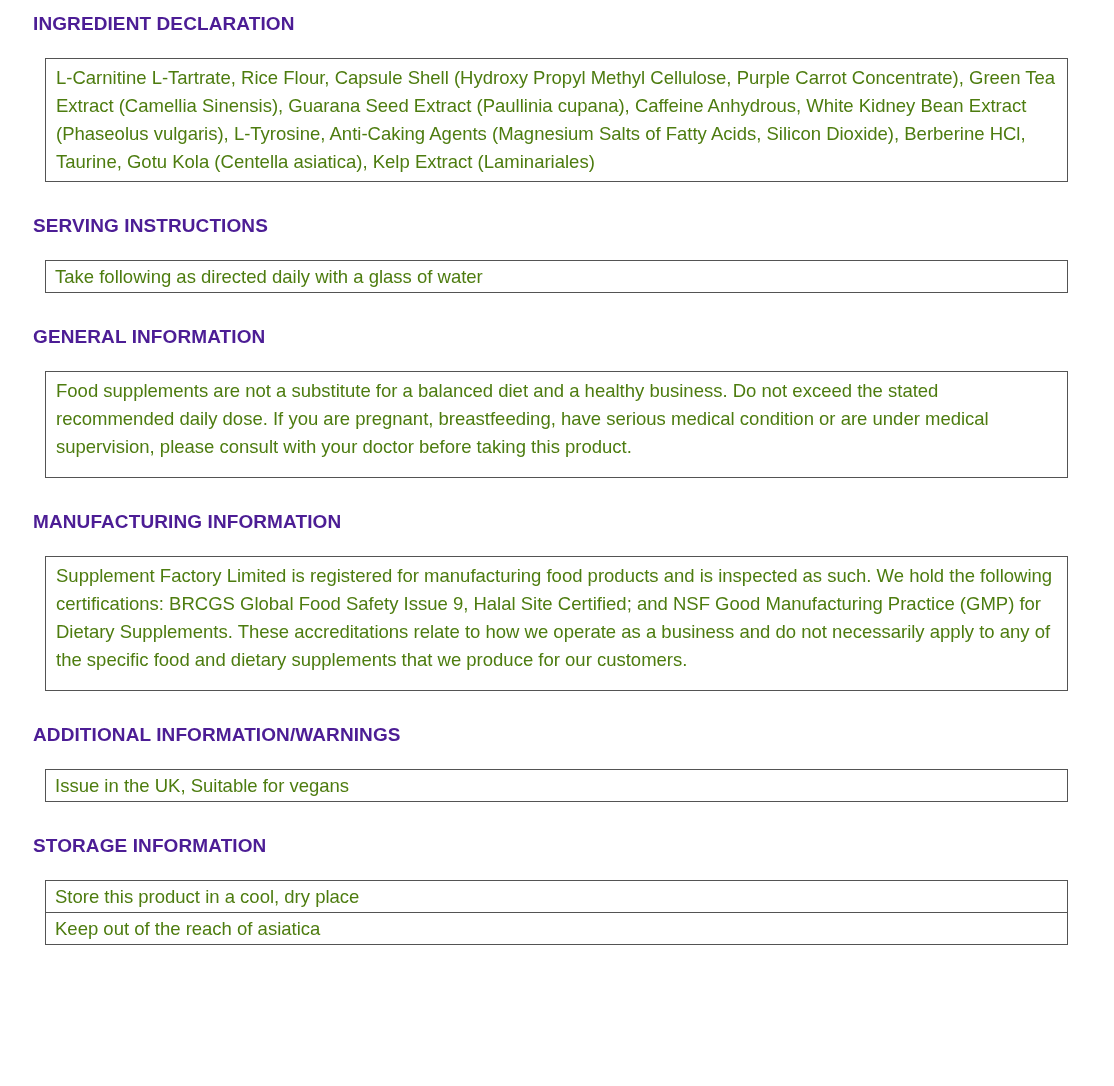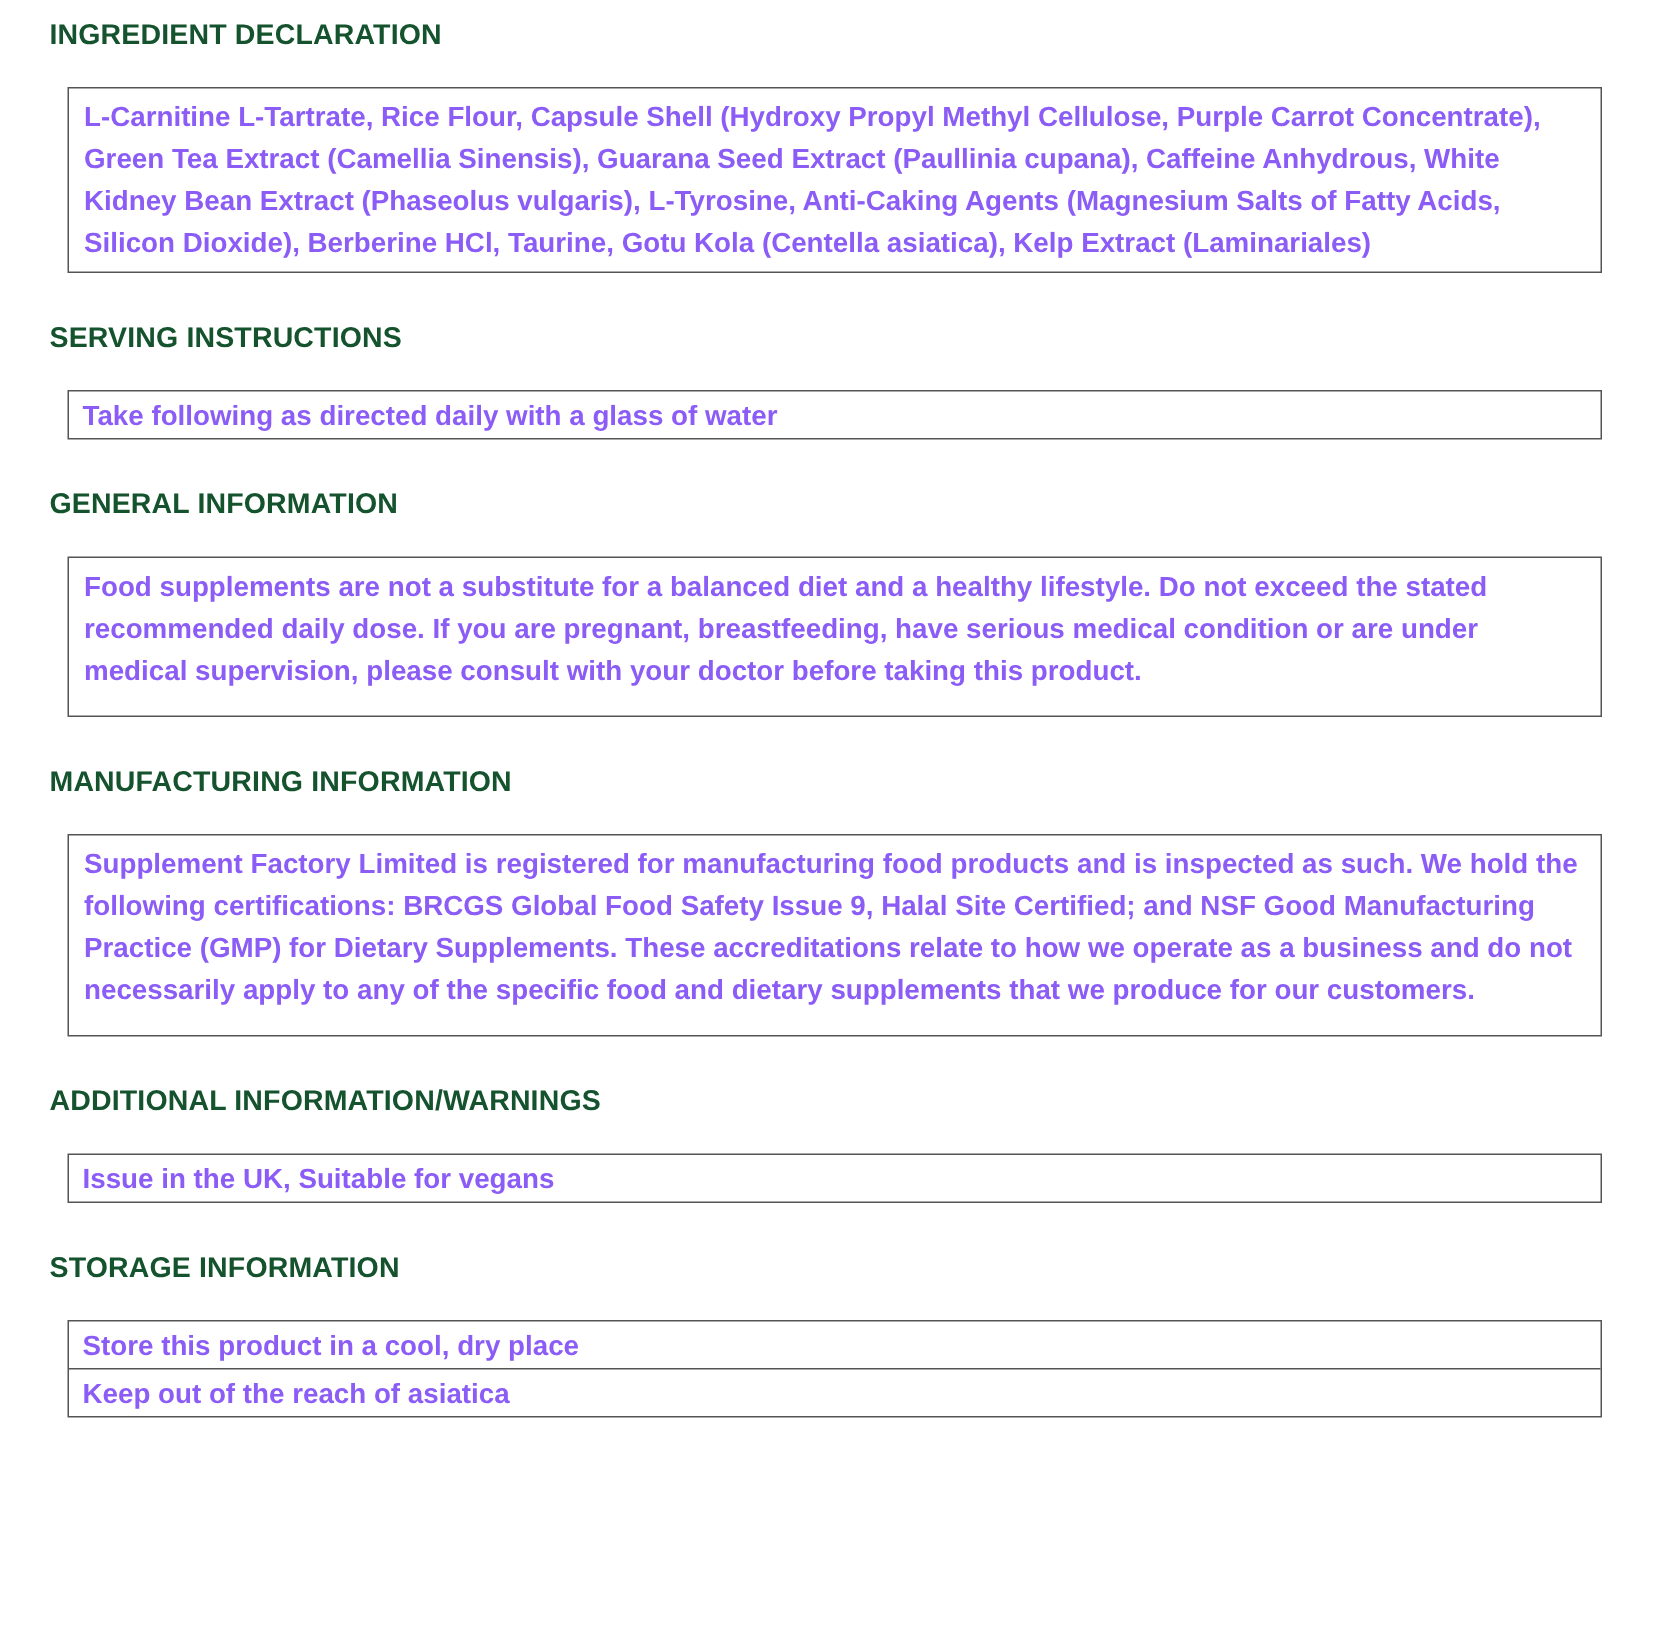--- a/index.html
+++ b/index.html
@@ -17,38 +17,37 @@
   .doc {
     padding: 12px 46px 0 33px;
     box-sizing: border-box;
   }
   .section-heading {
     font-size: 19px;
     font-weight: bold;
     line-height: 23px;
     letter-spacing: 0.1px;
     margin: 32px 0 23px 0;
-    color: #14532d;
+    color: #4c1d95;
   }
   .section:first-child .section-heading {
     margin-top: 0;
   }
   .field-box {
     margin-left: 12px;
     width: 1023px;
     box-sizing: border-box;
     border: 1.5px solid #545454;
     background: #ffffff;
   }
   .field-row {
     font-size: 18.5px;
     line-height: 25px;
     padding: 3px 9px 3px 9px;
-    color: #8b5cf6;
-    font-weight: bold;
+    color: #4d7c0f;
   }
   .field-row + .field-row {
     border-top: 1.5px solid #545454;
   }
   .field-row.para {
     line-height: 28px;
     padding: 5px 10px 5px 10px;
   }
   .field-row.para-gap {
     padding-bottom: 16px;
@@ -69,21 +68,21 @@
   <div class="section">
     <div class="section-heading">SERVING INSTRUCTIONS</div>
     <div class="field-box">
       <div class="field-row">Take following as directed daily with a glass of water</div>
     </div>
   </div>
 
   <div class="section">
     <div class="section-heading">GENERAL INFORMATION</div>
     <div class="field-box">
-      <div class="field-row para para-gap">Food supplements are not a substitute for a balanced diet and a healthy lifestyle. Do not exceed the stated recommended daily dose. If you are pregnant, breastfeeding, have serious medical condition or are under medical supervision, please consult with your doctor before taking this product.</div>
+      <div class="field-row para para-gap">Food supplements are not a substitute for a balanced diet and a healthy business. Do not exceed the stated recommended daily dose. If you are pregnant, breastfeeding, have serious medical condition or are under medical supervision, please consult with your doctor before taking this product.</div>
     </div>
   </div>
 
   <div class="section">
     <div class="section-heading">MANUFACTURING INFORMATION</div>
     <div class="field-box">
       <div class="field-row para para-gap">Supplement Factory Limited is registered for manufacturing food products and is inspected as such. We hold the following certifications: BRCGS Global Food Safety Issue 9, Halal Site Certified; and NSF Good Manufacturing Practice (GMP) for Dietary Supplements. These accreditations relate to how we operate as a business and do not necessarily apply to any of the specific food and dietary supplements that we produce for our customers.</div>
     </div>
   </div>
 

